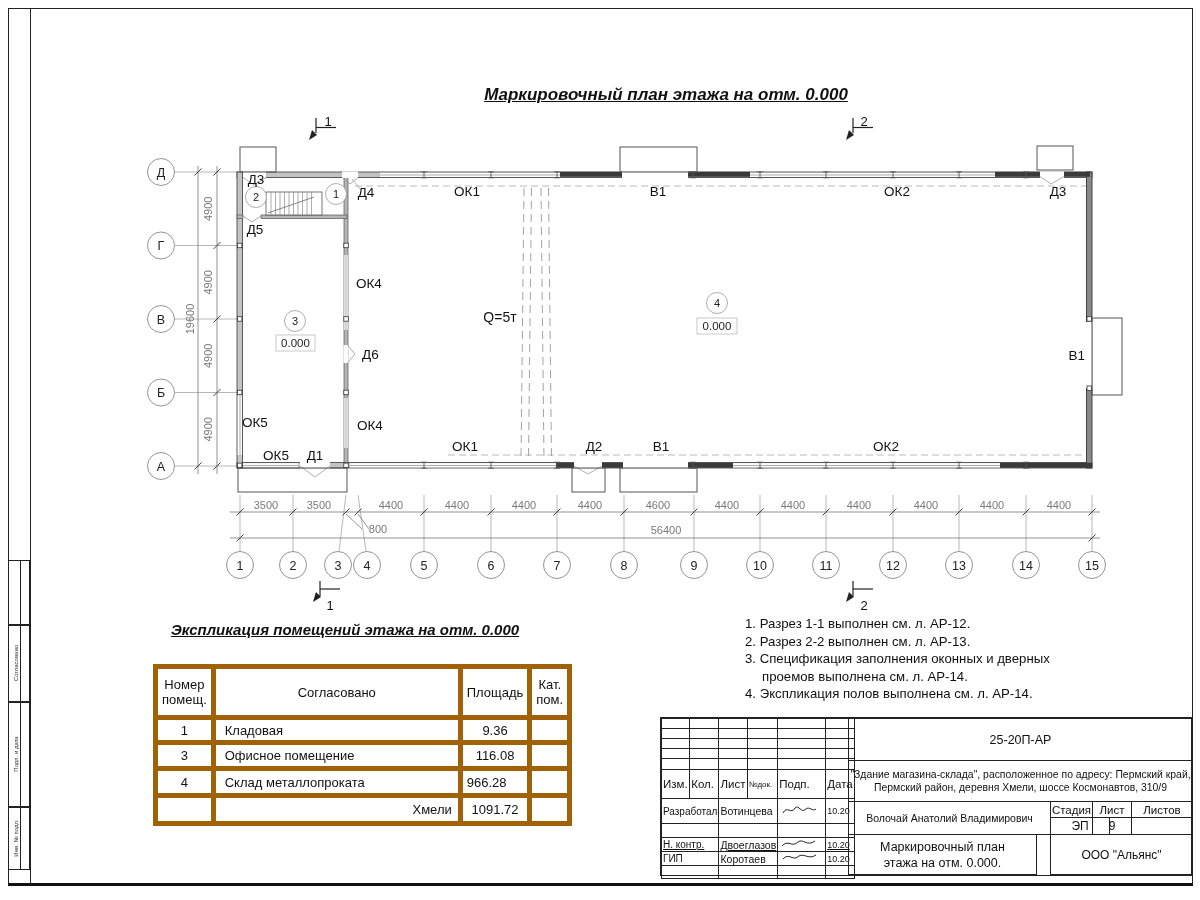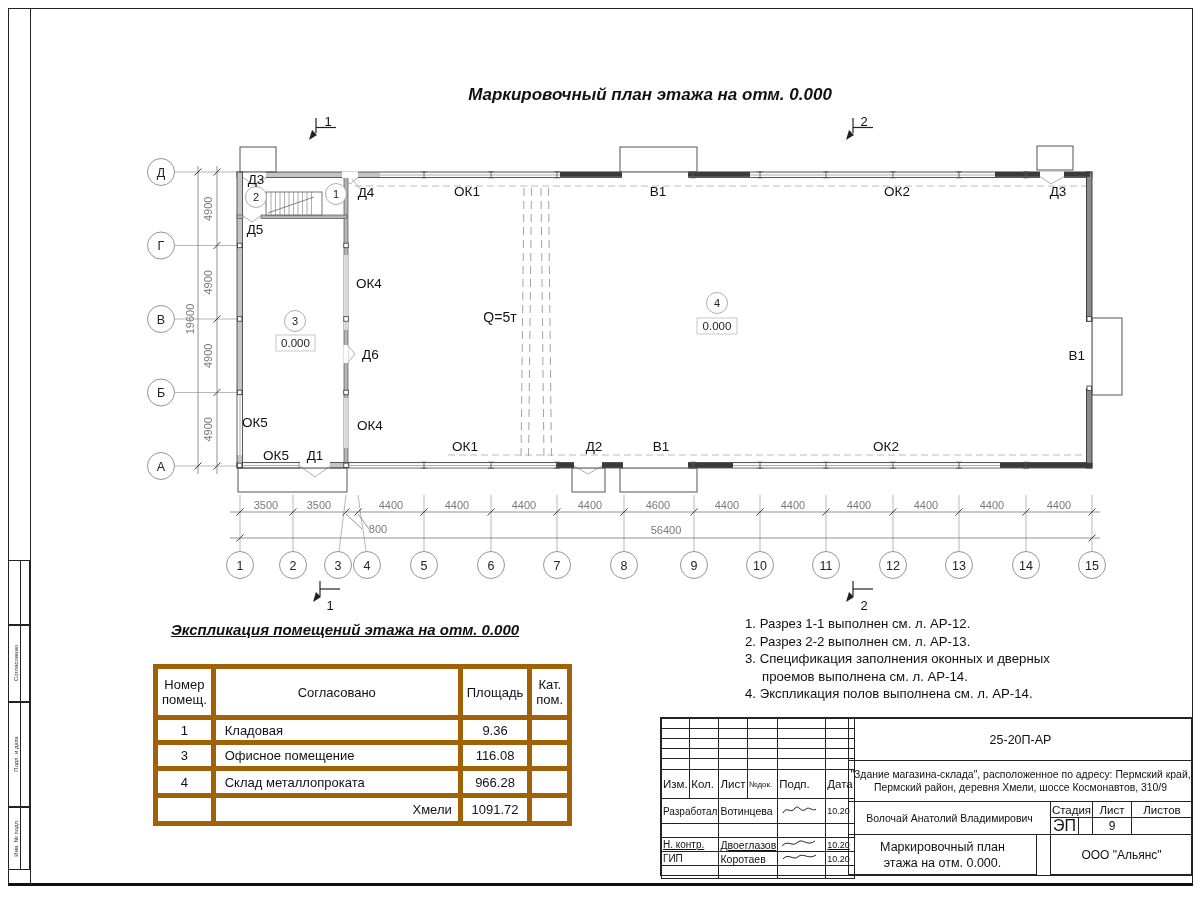--- a/index.html
+++ b/index.html
@@ -5,22 +5,22 @@
   html,body{margin:0;padding:0;background:#e8e8e8;}
   .sheet{position:relative;width:1200px;height:900px;background:#ffffff;
          font-family:"Liberation Sans",sans-serif;color:#111;overflow:hidden;}
   .frame{position:absolute;left:8px;top:8px;width:1183px;height:874px;
          border:1.3px solid #222;border-bottom:3px solid #111;}
   .frame-left-line{position:absolute;left:30px;top:8px;height:877px;border-left:1.2px solid #222;}
   .stripbox{position:absolute;left:8px;width:22px;border:1px solid #222;box-sizing:border-box;}
   .stripbox .inner{position:absolute;left:11px;top:0;bottom:0;border-left:1px solid #222;}
   .striptext{position:absolute;left:-23px;top:50%;width:60px;margin-top:-4px;
              transform:rotate(-90deg);font-size:6px;color:#333;text-align:center;}
-  .plan-title{position:absolute;left:400px;top:85px;width:500px;text-align:center;
-              font-style:italic;font-weight:bold;font-size:17px;}
+  .plan-title{position:absolute;left:416px;top:85px;width:500px;text-align:center;
+              font-style:italic;font-weight:bold;font-size:17px;text-decoration:underline;}
   .expl-title{position:absolute;left:150px;top:621px;width:390px;text-align:center;
               font-style:italic;font-weight:bold;font-size:15px;text-decoration:underline;}
   svg text{font-family:"Liberation Sans",sans-serif;}
   .notes{position:absolute;left:745px;top:615px;width:330px;font-size:13.2px;line-height:17.5px;}
   .note{padding-left:17px;text-indent:-17px;}
   table.expl{position:absolute;left:153px;top:664px;border-collapse:collapse;table-layout:fixed;}
   table.expl td{border:5px solid #a16207;font-size:13px;padding:0 4px;overflow:hidden;}
   table.expl .hdr td{text-align:center;vertical-align:middle;height:46px;line-height:15px;}
   .tb{position:absolute;left:660px;top:717px;width:532px;height:159px;border:1.6px solid #222;box-sizing:border-box;font-size:11px;}
   .tb .cell{position:absolute;border:1px solid #222;box-sizing:border-box;display:flex;
@@ -405,21 +405,21 @@
     </tr>
     <tr style="height:26px;">
       <td style="text-align:center;">3</td>
       <td style="padding-left:9px;">Офисное помещение</td>
       <td style="text-align:center;">116.08</td>
       <td></td>
     </tr>
     <tr style="height:27px;">
       <td style="text-align:center;">4</td>
       <td style="padding-left:9px;">Склад металлопроката</td>
-      <td style="text-align:center;border-radius:11px;">966.28</td>
+      <td style="border-radius:11px;">966.28</td>
       <td></td>
     </tr>
     <tr style="height:28px;">
       <td></td>
       <td style="text-align:right;padding-right:6px;">Хмели</td>
       <td style="text-align:center;">1091.72</td>
       <td></td>
     </tr>
   </tbody>
     </table>
@@ -531,21 +531,21 @@
 
     <div class="cell" style="left:187px;top:0;width:345px;height:43px;font-size:12.5px;">25-20П-АР</div>
     <div class="cell" style="left:187px;top:42px;width:345px;height:42px;font-size:10.4px;line-height:13px;flex-direction:column;">
       <div>"Здание магазина-склада", расположенное по адресу: Пермский край,</div>
       <div>Пермский район, деревня Хмели, шоссе Космонавтов, 310/9</div>
     </div>
     <div class="cell" style="left:187px;top:83px;width:203px;height:34px;font-size:10.5px;">Волочай Анатолий Владимирович</div>
     <div class="cell" style="left:389px;top:83px;width:43px;height:17px;font-size:11.5px;">Стадия</div>
     <div class="cell" style="left:431px;top:83px;width:40px;height:17px;font-size:11.5px;">Лист</div>
     <div class="cell" style="left:470px;top:83px;width:62px;height:17px;font-size:11.5px;">Листов</div>
-    <div class="cell" style="left:389px;top:99px;width:29px;height:18px;font-size:16px;">ЭП</div>
+    <div class="cell" style="left:389px;top:99px;width:60px;height:18px;font-size:12px;">ЭП</div>
     <div class="cell" style="left:431px;top:99px;width:40px;height:18px;font-size:12px;">9</div>
     <div class="cell" style="left:470px;top:99px;width:62px;height:18px;font-size:12px;"></div>
     <div class="cell" style="left:187px;top:116px;width:189px;height:41px;font-size:12.5px;line-height:16px;flex-direction:column;">
       <div>Маркировочный план</div>
       <div>этажа на отм. 0.000.</div>
     </div>
     <div class="cell" style="left:389px;top:116px;width:143px;height:41px;font-size:12px;">ООО "Альянс"</div>
   </div>
 
 </div>

